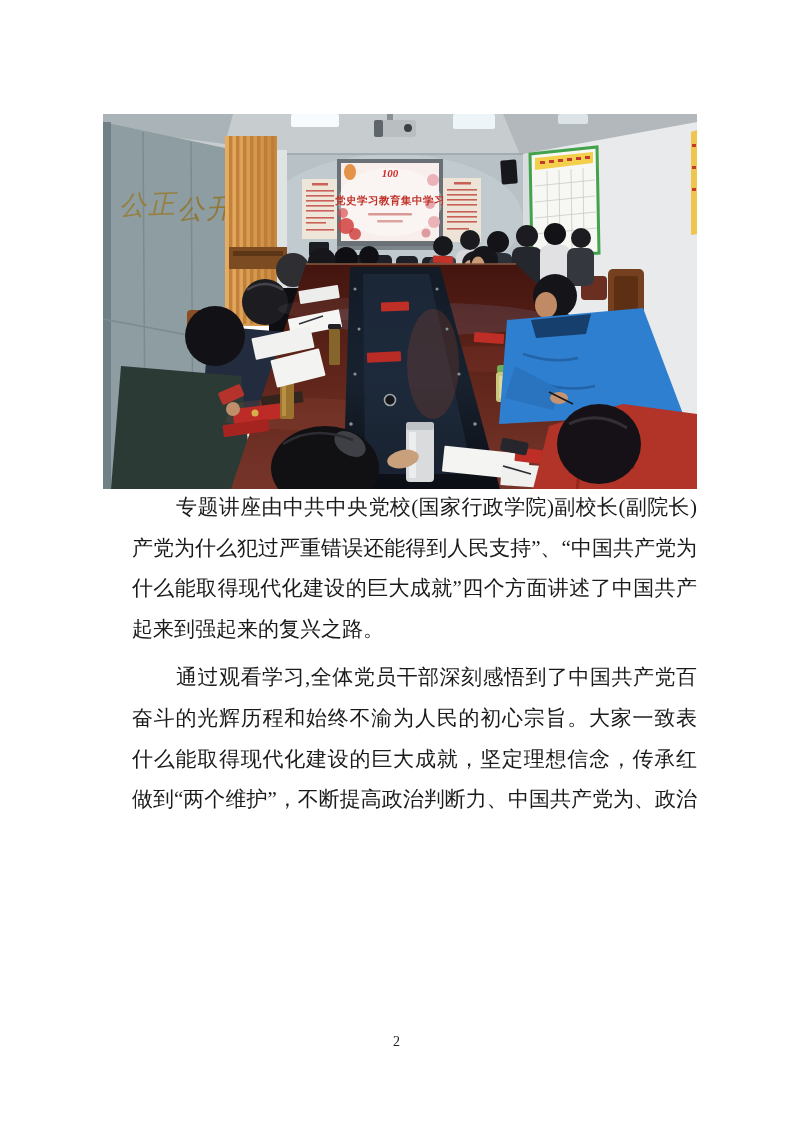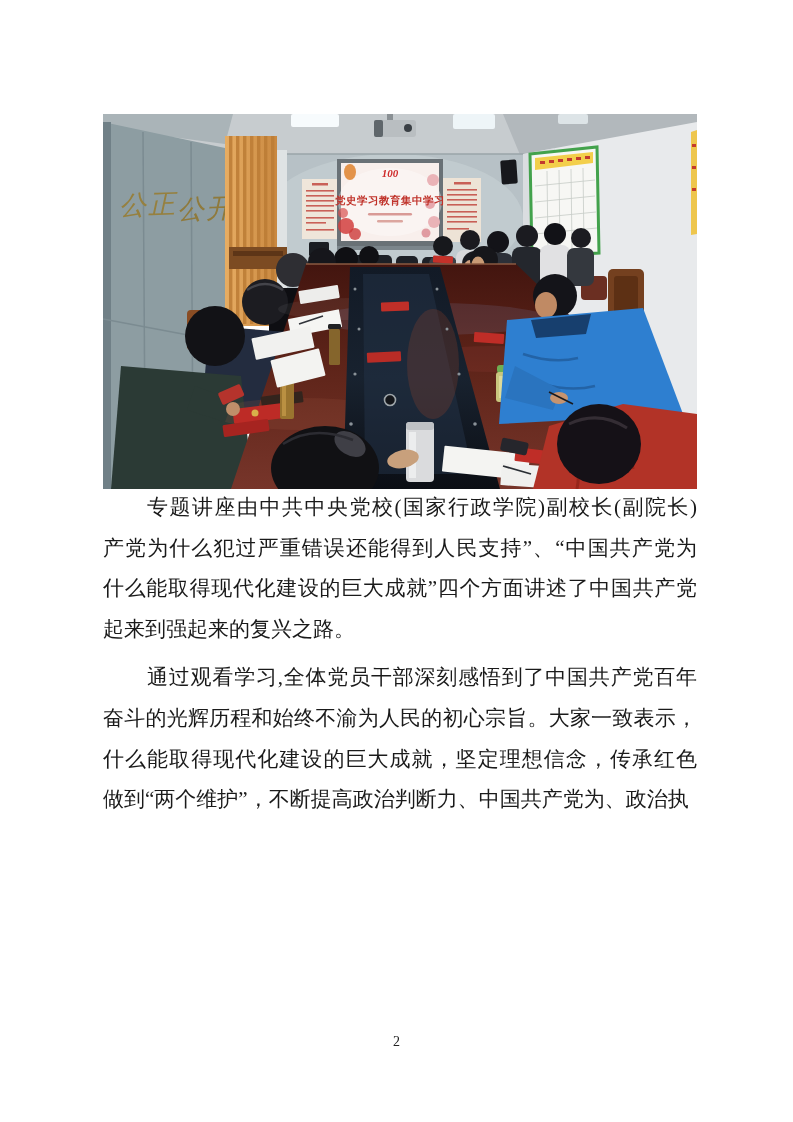--- a/index.html
+++ b/index.html
@@ -13,20 +13,21 @@
   .photo svg { display:block; width:594px; height:375px; }
   .body-text {
     position:absolute; left:103px; top:487px; width:594px;
     font-size:21px; color:#1a1a1a;
   }
   .paragraph + .paragraph { margin-top:8px; }
   .line {
     height:40.6px; line-height:40.6px; white-space:normal;
     text-align:justify; text-align-last:justify; text-justify:inter-character;
     overflow:hidden;
+    margin-left:29px;
   }
   .line.first { text-indent:44px; }
   .line.para-last { text-align-last:left; }
   .page-number {
     position:absolute; top:1034px; left:0; right:0; text-align:center;
     font-size:14px; color:#222222;
   }
   svg text { font-family:"Liberation Serif","DejaVu Serif",serif; }
 </style>
 </head>

